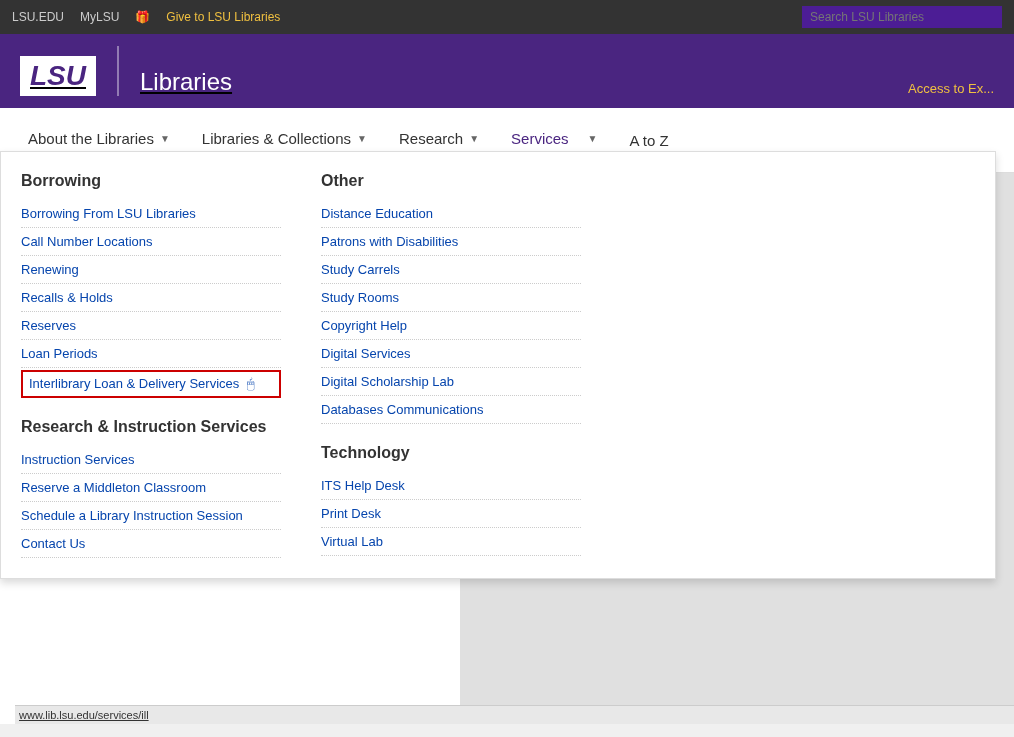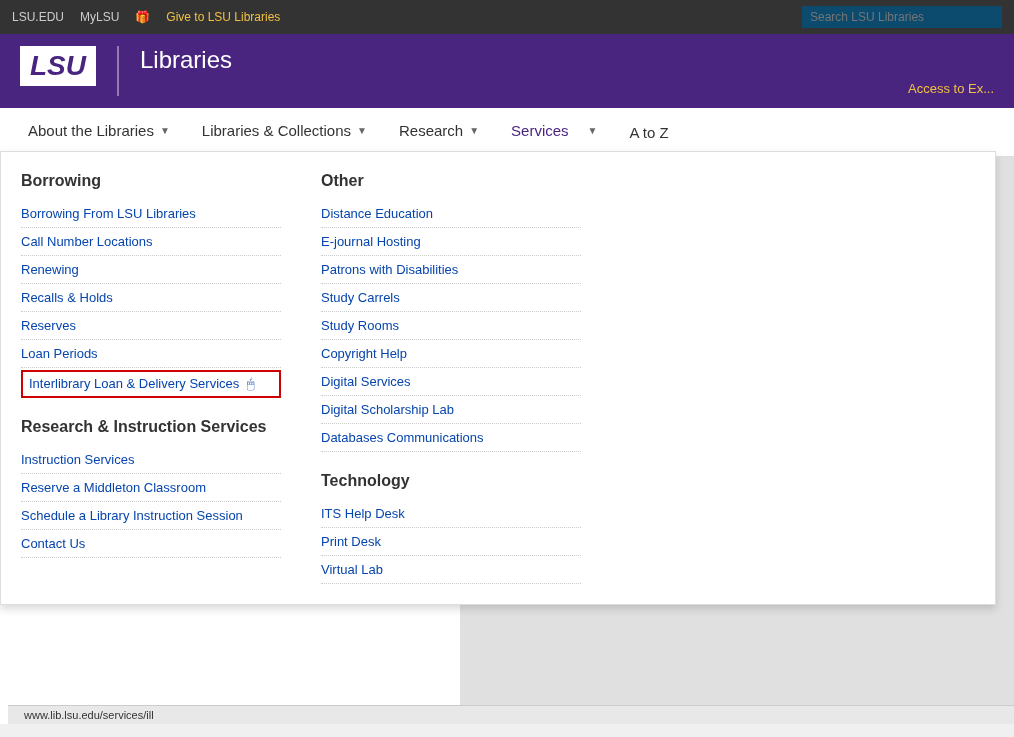--- a/index.html
+++ b/index.html
@@ -12,40 +12,41 @@
       font-size: 12px;
       padding: 6px 12px;
       display: flex;
       align-items: center;
       gap: 16px;
     }
     #top-bar a { color: #ccc; text-decoration: none; }
     #top-bar .give-link { color: #f0c040; }
     #top-bar .search-box {
       margin-left: auto;
-      background: #0c4a6e;
+      background: #4c1d95;
       border: none;
       padding: 4px 8px;
       width: 200px;
       color: #999;
       font-size: 12px;
     }
 
     
     #header {
       background: #4a2580;
       padding: 12px 20px;
       display: flex;
       align-items: center;
       justify-content: space-between;
     }
     #logo-area {
       display: flex;
-      align-items: flex-start;
+      align-items: flex-end;
       gap: 21px;
+      text-decoration: underline;
     }
     #lsu-logo {
       background: #fff;
       color: #4a2580;
       font-size: 28px;
       font-weight: 900;
       padding: 4px 10px;
       font-style: italic;
     }
     #logo-divider {
@@ -63,21 +64,21 @@
       font-size: 13px;
       align-self: flex-end;
     }
 
     
     #nav-bar {
       background: #fff;
       border-bottom: 1px solid #ddd;
       display: flex;
       align-items: center;
-      padding: 0 12px;
+      padding: 8px 12px;
       position: relative;
       z-index: 100;
     }
     .nav-item {
       display: flex;
       align-items: center;
       padding: 14px 16px;
       color: #333;
       font-size: 15px;
       cursor: pointer;
@@ -225,27 +226,28 @@
     .dropdown-link.highlighted {
       border: 2px solid #cc0000;
       padding: 4px 6px;
       display: block;
     }
 
     
     #status-bar {
       position: absolute;
       bottom: 0;
-      left: 8px;
+      left: 15px;
       right: 0;
       background: #e8e8e8;
       border-top: 1px solid #ccc;
-      padding: 3px 16px;
+      padding: 3px 4px;
       font-size: 11px;
       color: #333;
+      text-decoration: underline;
     }
 
     
     #right-gray {
       flex: 1;
       background: #e0e0e0;
     }
 
     
     #nav-container {
@@ -319,21 +321,20 @@
         <div class="dropdown-section-title" style="margin-top:20px;">Research &amp; Instruction Services</div>
         <a class="dropdown-link">Instruction Services</a>
         <a class="dropdown-link">Reserve a Middleton Classroom</a>
         <a class="dropdown-link">Schedule a Library Instruction Session</a>
         <a class="dropdown-link">Contact Us</a>
       </div>
 
       <div class="dropdown-section">
         <div class="dropdown-section-title">Other</div>
         <a class="dropdown-link">Distance Education</a>
-        <a class="dropdown-link">E-journal Hosting</a>
         <a class="dropdown-link">Patrons with Disabilities</a>
         <a class="dropdown-link">Study Carrels</a>
         <a class="dropdown-link">Study Rooms</a>
         <a class="dropdown-link">Copyright Help</a>
         <a class="dropdown-link">Digital Services</a>
         <a class="dropdown-link">Digital Scholarship Lab</a>
         <a class="dropdown-link">Databases Communications</a>
 
         <div class="dropdown-section-title" style="margin-top:20px;">Technology</div>
         <a class="dropdown-link">ITS Help Desk</a>

